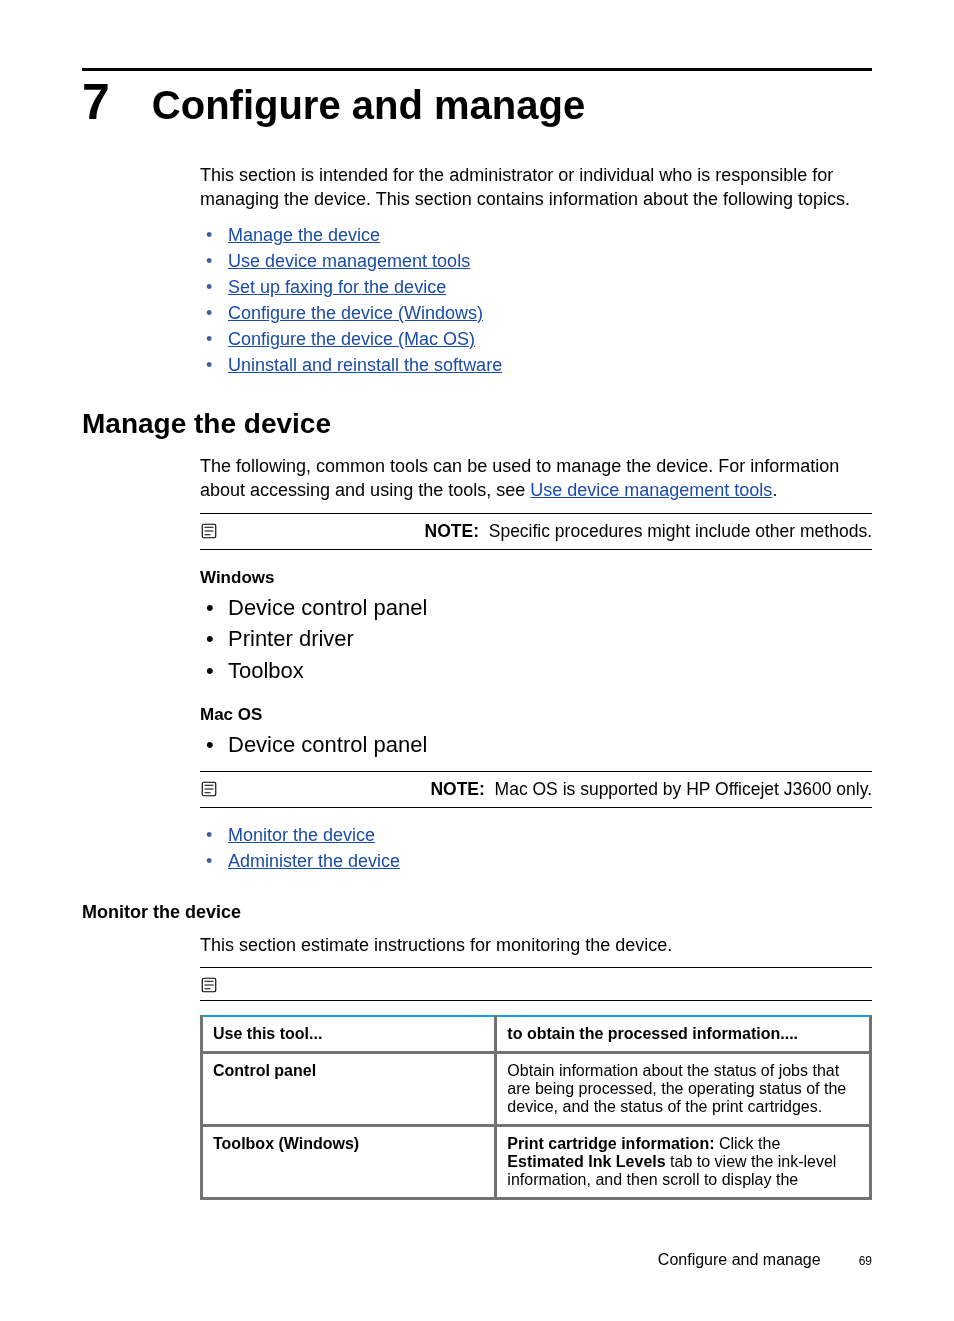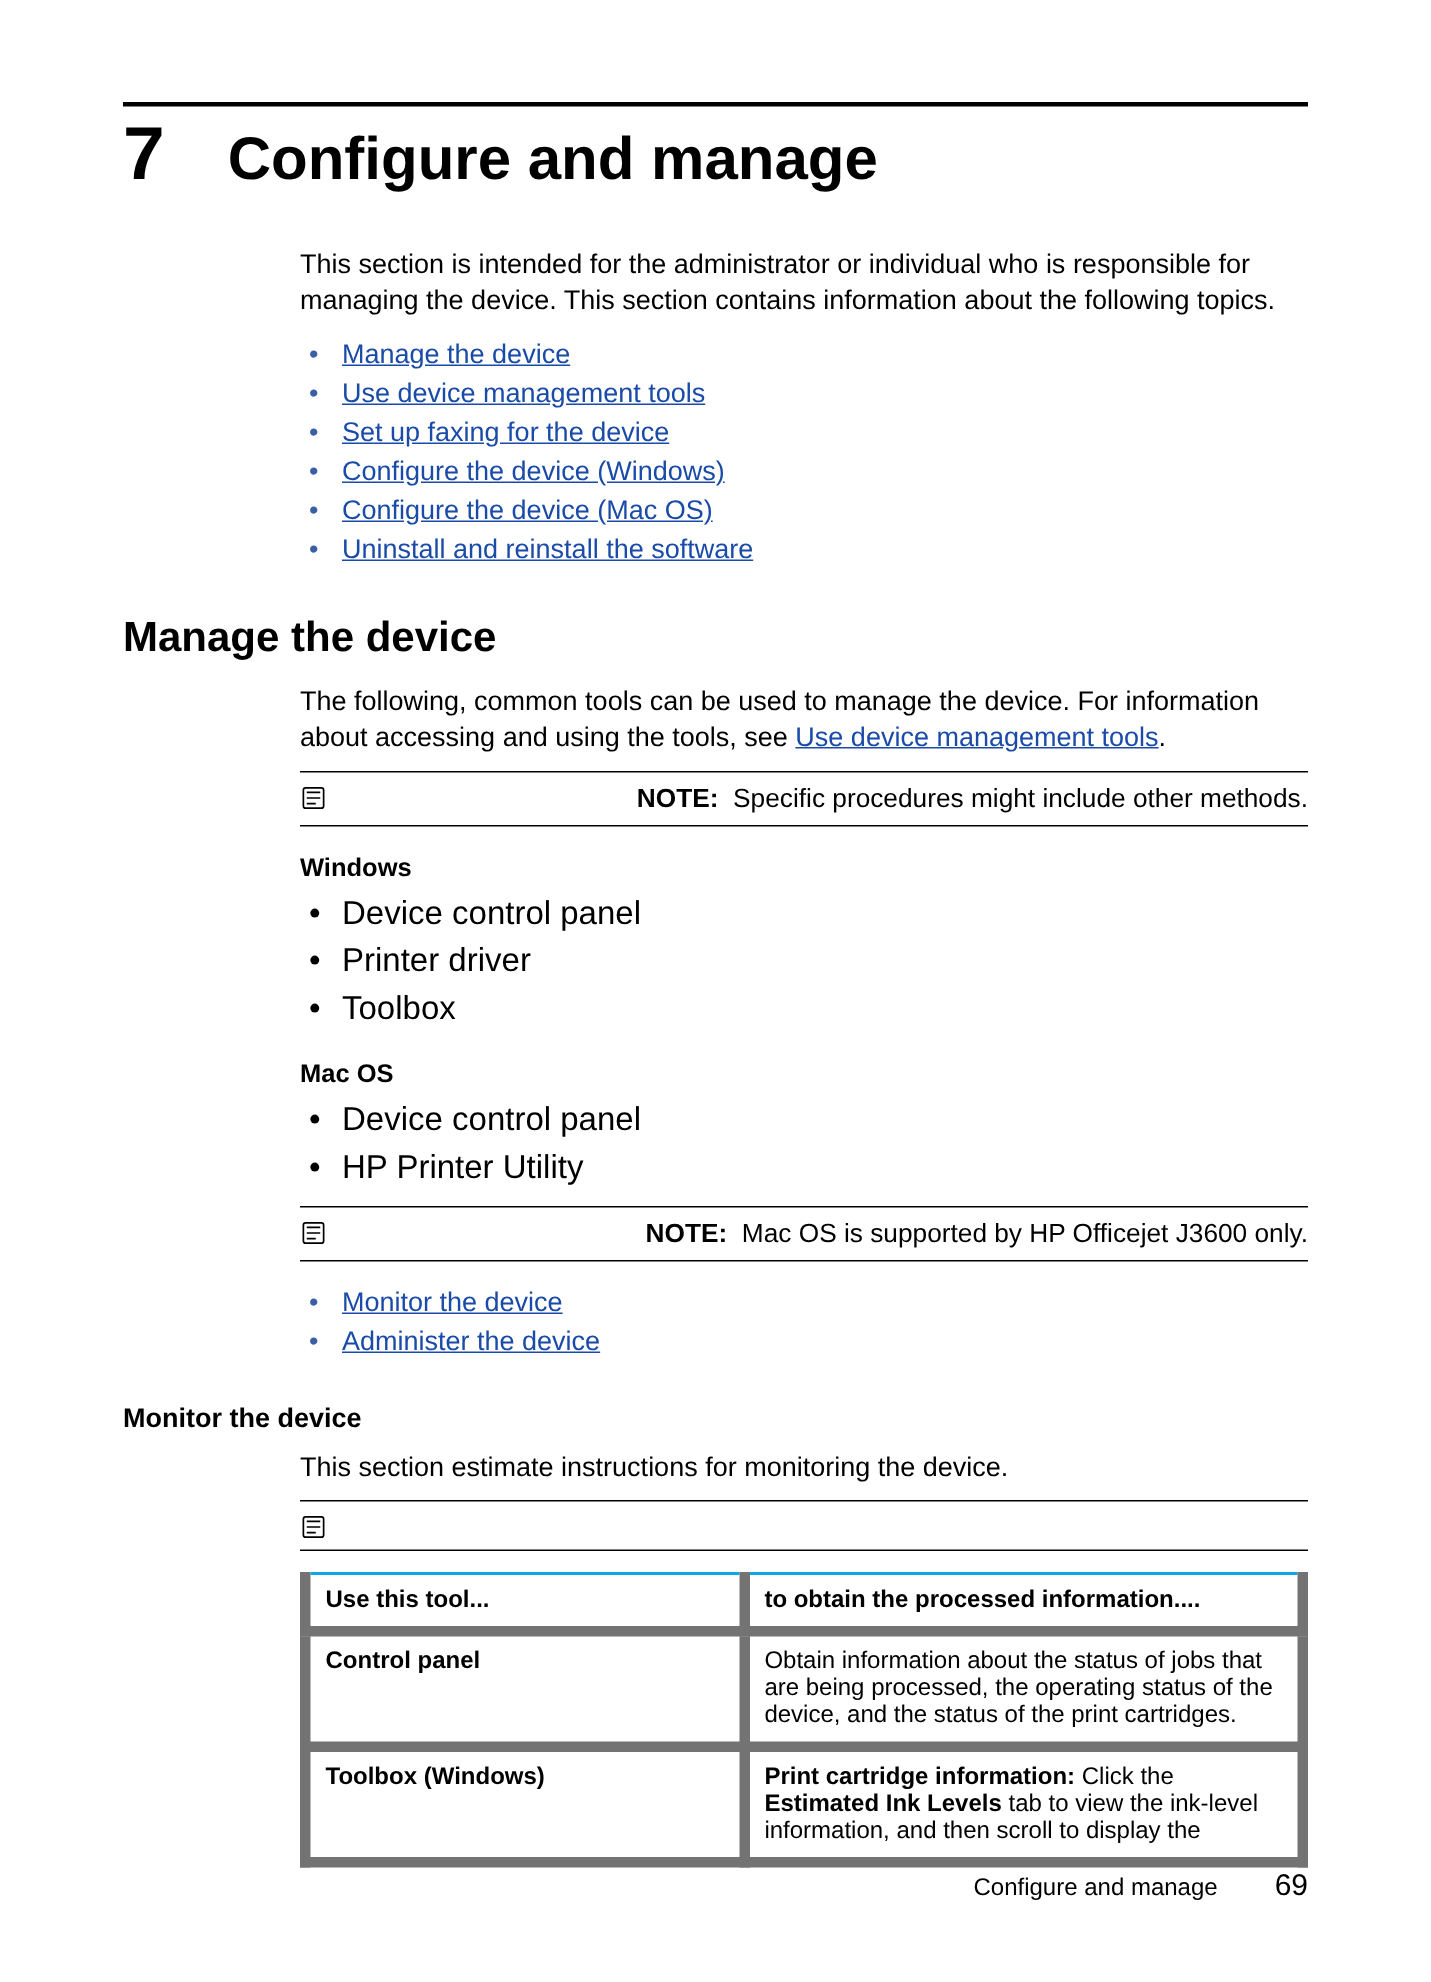--- a/index.html
+++ b/index.html
@@ -123,21 +123,21 @@
     top:0;
     color:#000;
   }
   table.info-table {
     width:100%;
     border-collapse:collapse;
     margin-top:14px;
     font-size:16px;
   }
   table.info-table th, table.info-table td {
-    border:7px solid #737373;
+    border:3px solid #737373;
     padding:8px 10px;
     text-align:left;
     vertical-align:top;
   }
   table.info-table th {
     font-weight:bold;
     border-top:2px solid #0ea5e9;
   }
   table.info-table td.first-col {
     width:44%;
@@ -145,21 +145,21 @@
   }
   .footer {
     position:absolute;
     bottom:52px;
     right:82px;
     font-size:16px;
     display:flex;
     gap:38px;
     align-items:baseline;
   }
-  .footer .pn { font-size:20px; }
+  .footer .pn { font-size:12px; }
   .bold { font-weight:bold; }
 </style>
 </head>
 <body>
 
 <div class="page">
   <div class="chapter-bar"></div>
   <div class="chapter-row">
     <div class="chapter-num">7</div>
     <div class="chapter-title">Configure and manage</div>
@@ -202,21 +202,20 @@
     <div class="sub-bold">Windows</div>
     <ul class="plain-bullets">
       <li><span>Device control panel</span></li>
       <li><span>Printer driver</span></li>
       <li><span>Toolbox</span></li>
     </ul>
 
     <div class="sub-bold">Mac OS</div>
     <ul class="plain-bullets">
       <li><span>Device control panel</span></li>
-      <li><span>HP Printer Utility</span></li>
     </ul>
 
     <div class="note-box">
       <div class="note-rule-top"></div>
       <div class="note-inner">
         <span class="note-icon">
           <svg viewBox="0 0 24 24">
               <rect x="3" y="3" width="18" height="18" rx="2" fill="none" stroke="#000" stroke-width="1.5"></rect>
               <path d="M6 7h12M6 12h12M6 17h8" stroke="#000" stroke-width="1.5" fill="none"></path>
             </svg>

